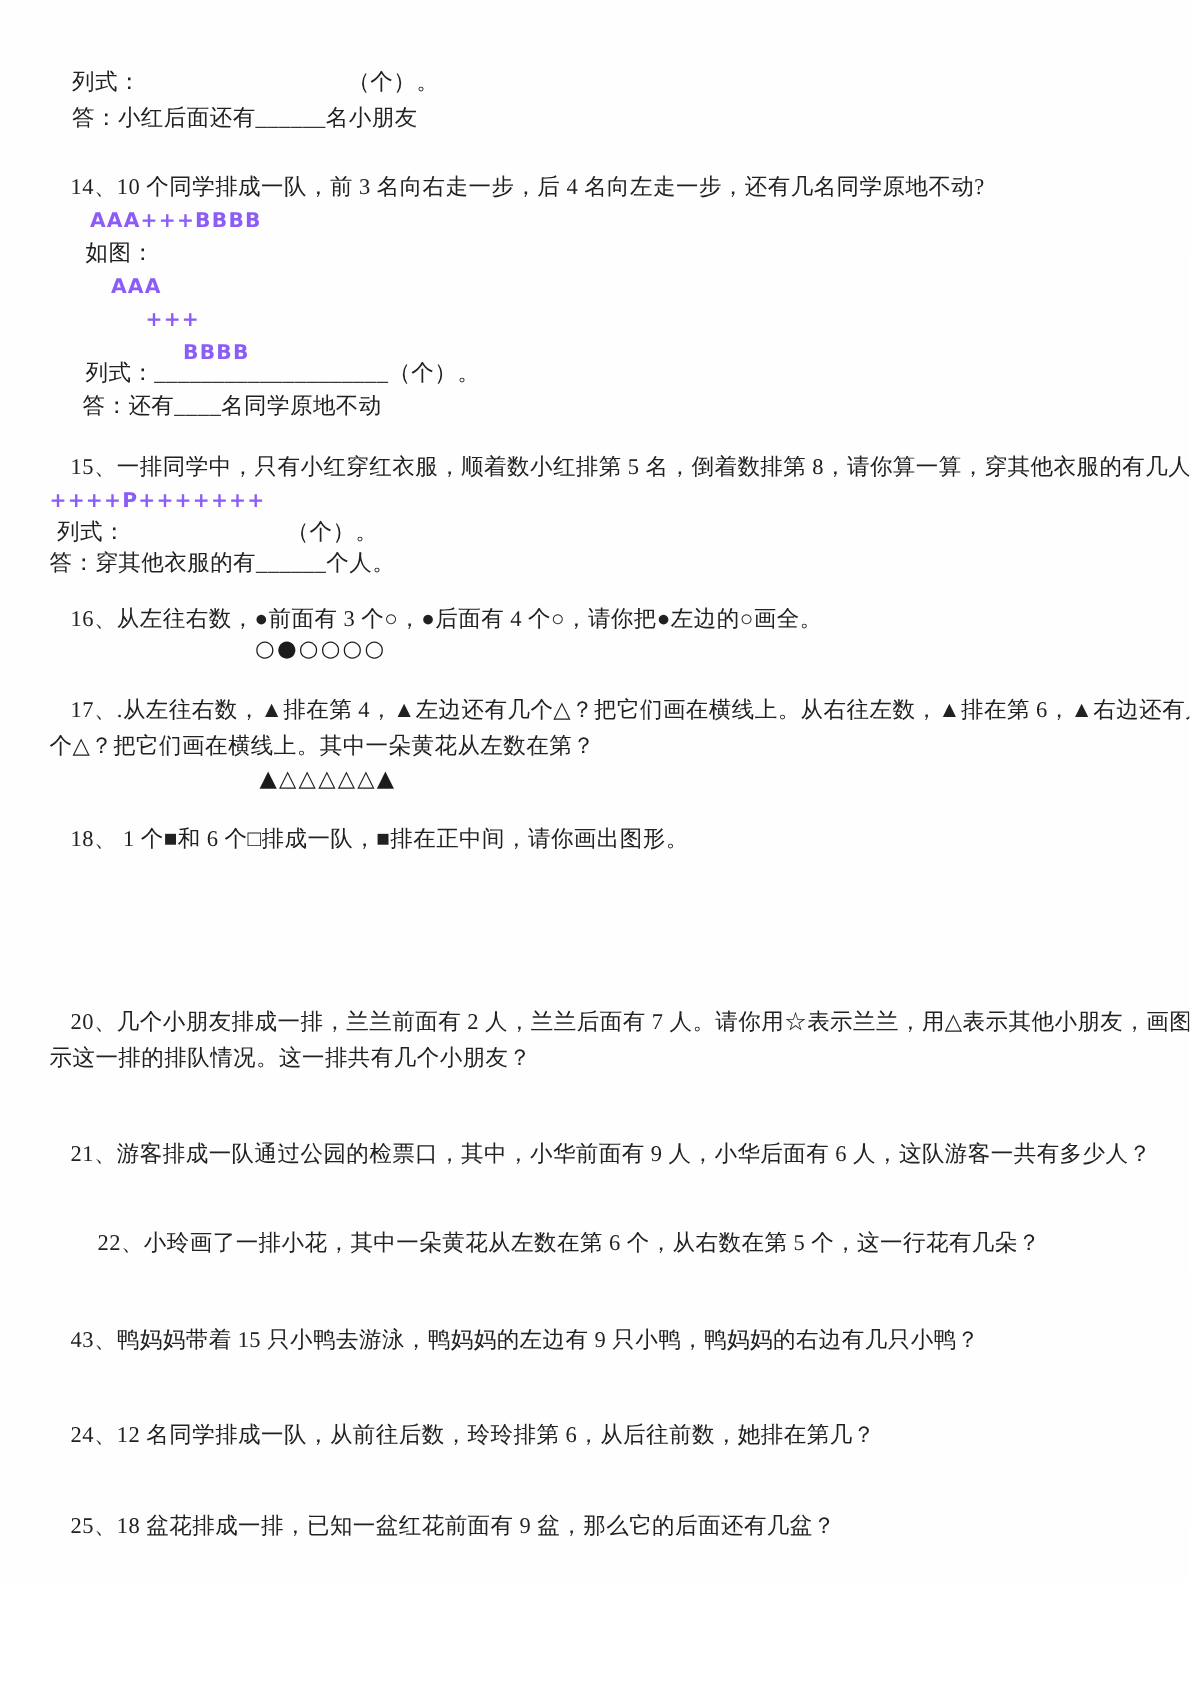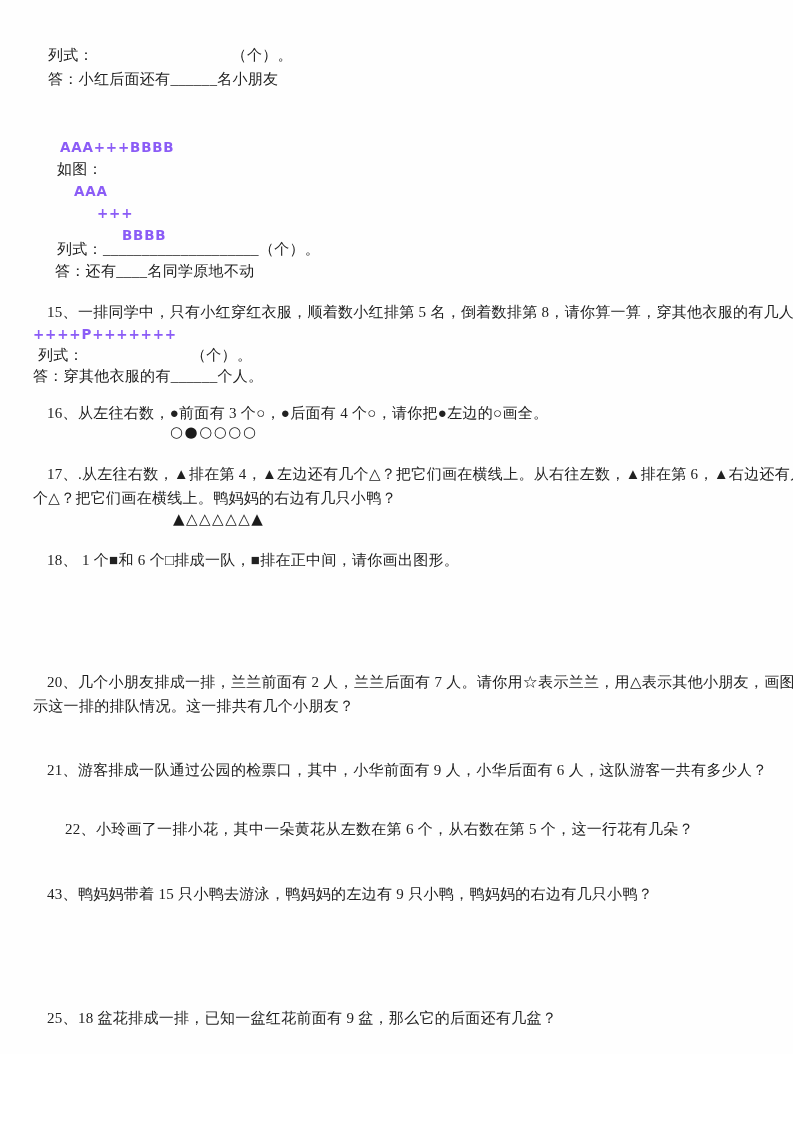--- a/index.html
+++ b/index.html
@@ -37,47 +37,49 @@
     color: #1b1b1b;
   }
 </style>
 </head>
 <body>
 
 <div class="page">
   <div class="line" style="left:48px; top:47px">列式：　　　　　　　　　（个）。</div>
   <div class="line" style="left:48px; top:71px">答：小红后面还有______名小朋友</div>
 
+  <div class="line" style="left:47px; top:117px">14、10 个同学排成一队，前 3 名向右走一步，后 4 名向左走一步，还有几名同学原地不动?</div>
   <div class="line sans" style="left:60px; top:139px">AAA+++BBBB</div>
   <div class="line" style="left:57px; top:161px">如图：</div>
   <div class="line sans" style="left:74px; top:183px">AAA</div>
   <div class="line sans" style="left:97px; top:205px">+++</div>
   <div class="line sans" style="left:122px; top:227px">BBBB</div>
   <div class="line" style="left:57px; top:241px">列式：____________________（个）。</div>
   <div class="line" style="left:55px; top:263px">答：还有____名同学原地不动</div>
 
   <div class="line" style="left:47px; top:304px">15、一排同学中，只有小红穿红衣服，顺着数小红排第 5 名，倒着数排第 8，请你算一算，穿其他衣服的有几人？</div>
   <div class="line sans" style="left:33px; top:326px">++++P+++++++</div>
   <div class="line" style="left:38px; top:347px">列式：　　　　　　　（个）。</div>
   <div class="line" style="left:33px; top:368px">答：穿其他衣服的有______个人。</div>
 
   <div class="line" style="left:47px; top:405px">16、从左往右数，●前面有 3 个○，●后面有 4 个○，请你把●左边的○画全。</div>
   <div class="line sym" style="left:170px; top:424px">○●○○○○</div>
 
   <div class="line" style="left:47px; top:466px">17、.从左往右数，▲排在第 4，▲左边还有几个△？把它们画在横线上。从右往左数，▲排在第 6，▲右边还有几</div>
-  <div class="line" style="left:33px; top:490px">个△？把它们画在横线上。鸭妈妈的右边有几只小鸭？</div>
+  <div class="line" style="left:33px; top:490px">个△？把它们画在横线上。其中一朵黄花从左数在第？</div>
   <div class="line sym" style="left:173px; top:511px">▲△△△△△▲</div>
 
   <div class="line" style="left:47px; top:552px">18、 1 个■和 6 个□排成一队，■排在正中间，请你画出图形。</div>
 
 
   <div class="line" style="left:47px; top:674px">20、几个小朋友排成一排，兰兰前面有 2 人，兰兰后面有 7 人。请你用☆表示兰兰，用△表示其他小朋友，画图表</div>
   <div class="line" style="left:33px; top:698px">示这一排的排队情况。这一排共有几个小朋友？</div>
 
   <div class="line" style="left:47px; top:762px">21、游客排成一队通过公园的检票口，其中，小华前面有 9 人，小华后面有 6 人，这队游客一共有多少人？</div>
 
   <div class="line" style="left:65px; top:821px">22、小玲画了一排小花，其中一朵黄花从左数在第 6 个，从右数在第 5 个，这一行花有几朵？</div>
 
   <div class="line" style="left:47px; top:886px">43、鸭妈妈带着 15 只小鸭去游泳，鸭妈妈的左边有 9 只小鸭，鸭妈妈的右边有几只小鸭？</div>
 
+  <div class="line" style="left:47px; top:949px">24、12 名同学排成一队，从前往后数，玲玲排第 6，从后往前数，她排在第几？</div>
 
   <div class="line" style="left:47px; top:1010px">25、18 盆花排成一排，已知一盆红花前面有 9 盆，那么它的后面还有几盆？</div>
 </div>
 
 </body></html>

